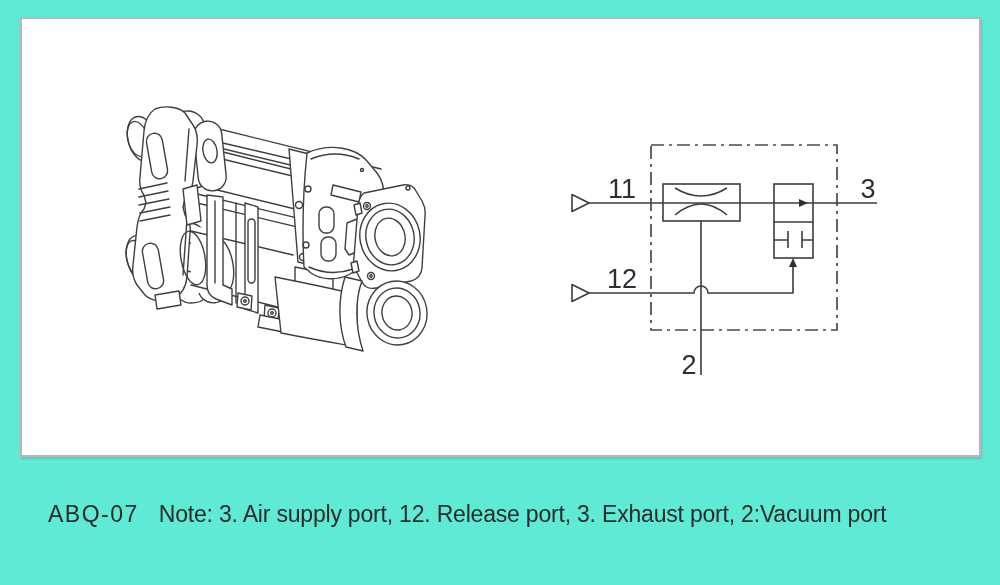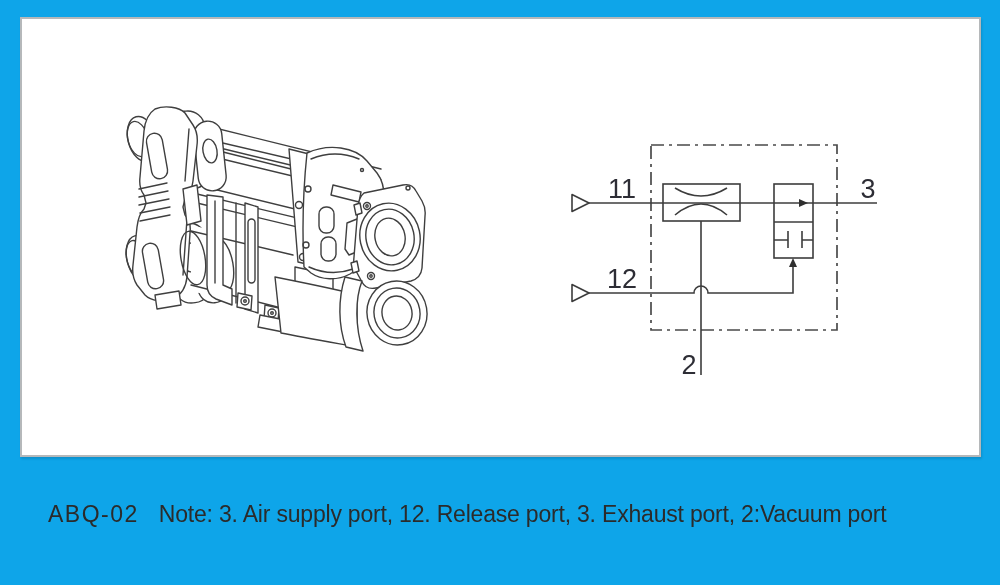--- a/index.html
+++ b/index.html
@@ -1,17 +1,17 @@
 <!DOCTYPE html>
 <html><head>
 <meta charset="utf-8">
 <style>
   html,body{margin:0;padding:0;background:#ffffff;}
   .canvas{
-    position:relative;width:1000px;height:585px;background:#0ea5e9;overflow:hidden;
+    position:relative;width:1000px;height:585px;background:#5eead4;overflow:hidden;
     font-family:"Liberation Sans", sans-serif;
   }
   .frame{
     position:absolute;left:20px;top:17px;width:957px;height:436px;
     border:2px solid #b5b8ba;background:#ffffff;
     box-shadow:1px 2px 2px rgba(0,0,0,0.12);
   }
   .iso{position:absolute;left:95px;top:85px;}
   .schem{position:absolute;left:560px;top:135px;}
   .caption{
@@ -192,16 +192,16 @@
 
     <polygon class="arrow" points="233,123 229,132 237,132"></polygon>
 
     <text x="62" y="63">11</text>
     <text x="62" y="153">12</text>
     <text x="308" y="63">3</text>
     <text x="129" y="239">2</text>
   </svg>
 
   <div class="caption">
-    <span class="model">ABQ-02</span><span class="note">Note: 3. Air supply port, 12. Release port, 3. Exhaust port, 2:Vacuum port</span>
+    <span class="model">ABQ-07</span><span class="note">Note: 3. Air supply port, 12. Release port, 3. Exhaust port, 2:Vacuum port</span>
   </div>
 
 </div>
 
 </body></html>

